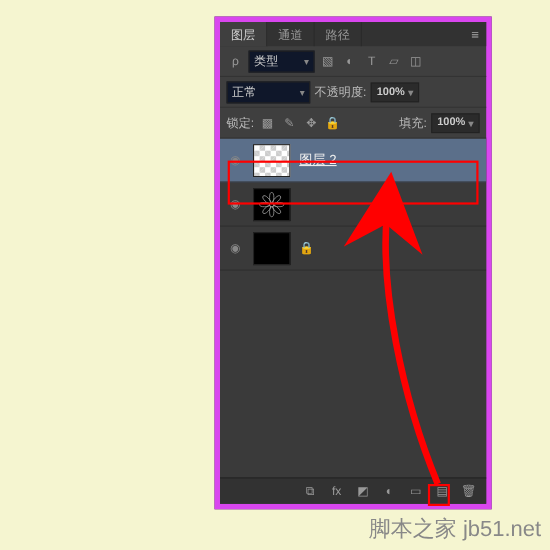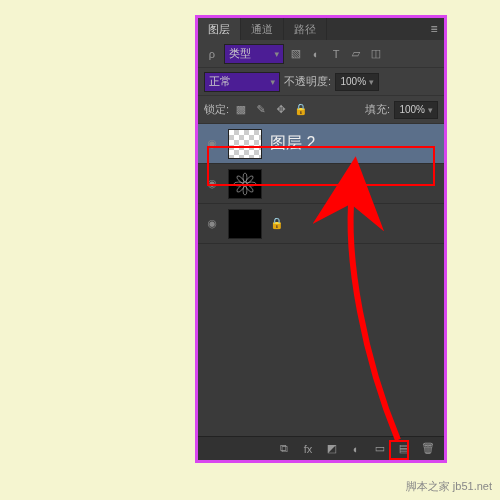--- a/index.html
+++ b/index.html
@@ -9,21 +9,21 @@
       font-family: "Microsoft YaHei", sans-serif;
       font-size: 12px;
       position: relative;
       overflow: hidden;
     }
     .panel {
       position: absolute;
       left: 195px; top: 15px;
       width: 252px; height: 448px;
       background: #3f3f3f;
-      border: 3px solid #d946ef;
+      border: 5px solid #d946ef;
       display: flex; flex-direction: column;
       color: #ccc;
     }
     .tabs {
       display: flex;
       background: #323232;
       height: 22px;
       align-items: stretch;
     }
     .tab {
@@ -36,37 +36,37 @@
     .tab.active { background: #3f3f3f; color: #d0d0d0; }
     .panel-menu { margin-left: auto; width: 20px; display:flex; align-items:center; justify-content:center; color:#aaa;}
     .row {
       display: flex; align-items: center;
       height: 28px;
       padding: 0 6px;
       gap: 4px;
       border-bottom: 1px solid #333;
     }
     .sel {
-      background: #4c1d95;
+      background: #0f172a;
       border: 1px solid #222;
       height: 20px;
       color: #ccc;
       font-size: 11px;
       padding: 0 4px;
       display:flex; align-items:center; justify-content:space-between;
     }
     .sel.kind { width: 60px; }
     .sel.blend { width: 76px; gap: 22px; }
     .chev { font-size:9px; color:#888; margin-left:3px;}
     .lbl { color:#bbb; font-size:11px;text-align:center; }
     .pct {
       background:#2b2b2b; border:1px solid #222;
       height:18px; width:44px;
       color:#ccc; font-size:10px;
-      display:flex; align-items:center; justify-content:center;
+      display:flex; align-items:center; justify-content:center;font-weight:bold;
     }
     .minibtn {
       width:16px; height:16px;
       display:flex; align-items:center; justify-content:center;
       color:#999; font-size:11px;
     }
     .layers {
       flex:1;
       background:#3a3a3a;
       overflow:hidden;
@@ -95,21 +95,21 @@
       background-image:
         linear-gradient(45deg,#ccc 25%,transparent 25%),
         linear-gradient(-45deg,#ccc 25%,transparent 25%),
         linear-gradient(45deg,transparent 75%,#ccc 75%),
         linear-gradient(-45deg,transparent 75%,#ccc 75%);
       background-size:10px 10px;
       background-position:0 0,0 5px,5px -5px,-5px 0;
       background-color:#fff;
     }
     .thumb.black { background:#000; }
-    .layer-name { flex:1; font-size:16px; }
+    .layer-name { flex:1; font-size:12px;text-decoration:underline; }
     .layer.bg .layer-name { font-style: italic; }
     .lock { width:14px; color:#aaa; font-size:11px; }
     .footer {
       height:24px;
       background:#323232;
       border-top:1px solid #222;
       display:flex; align-items:center; justify-content:flex-end;
       gap:8px; padding:0 8px;
     }
     .fbtn {
@@ -119,21 +119,21 @@
       font-size:11px;
     }
     .hl-layer {
       position:absolute;
       border:2px solid #f00;
       pointer-events:none;
     }
     .watermark {
       position:absolute;
       right:8px; bottom:6px;
-      color:#888; font-size:11px;
+      color:#888; font-size:20px;
     }
     .arrow-svg { position:absolute; left:0; top:0; pointer-events:none; }
     .star-svg { width:26px; height:26px; }
   </style>
 </head>
 <body>
 
 <div class="panel">
 
   <div class="tabs">

